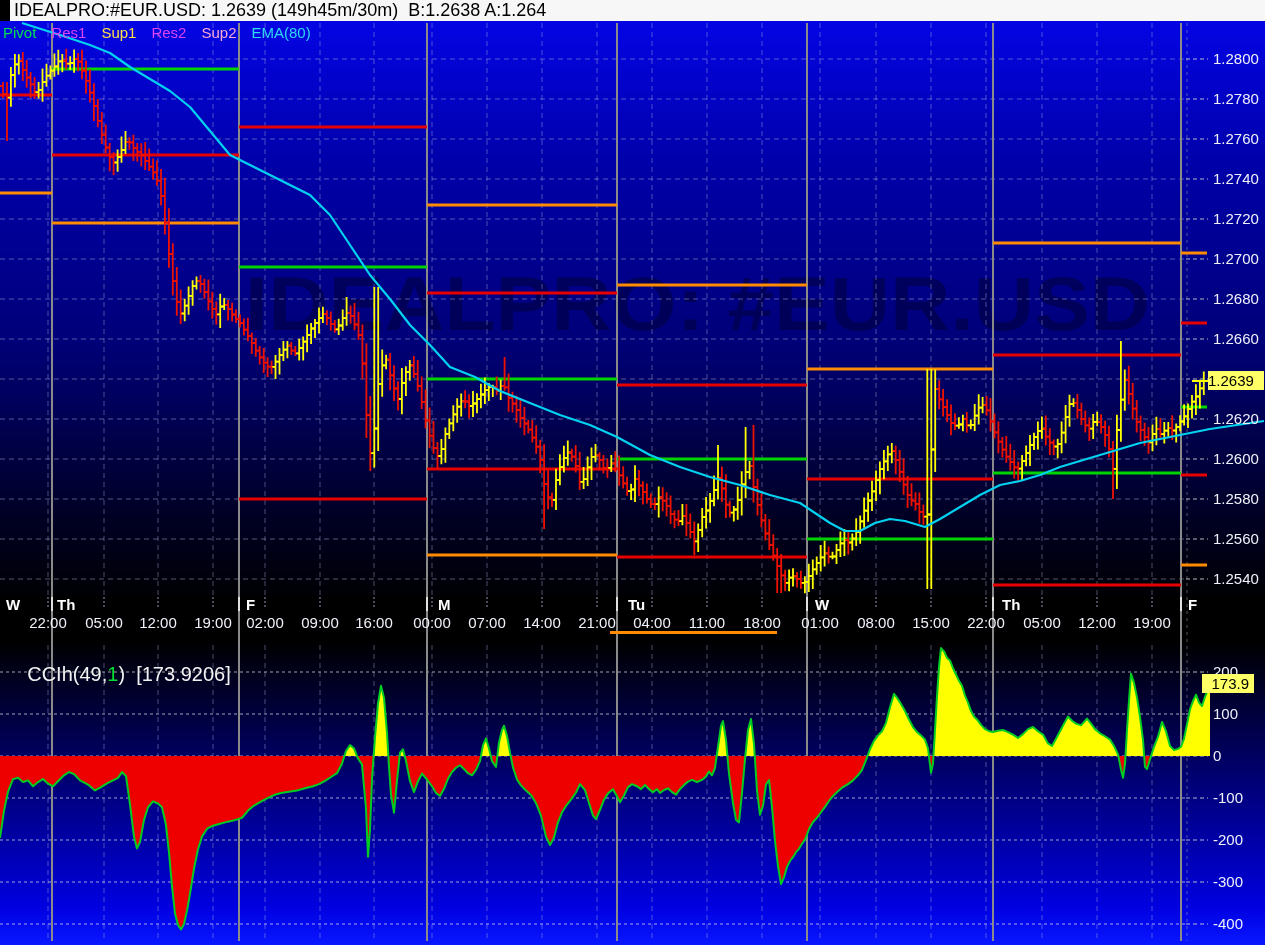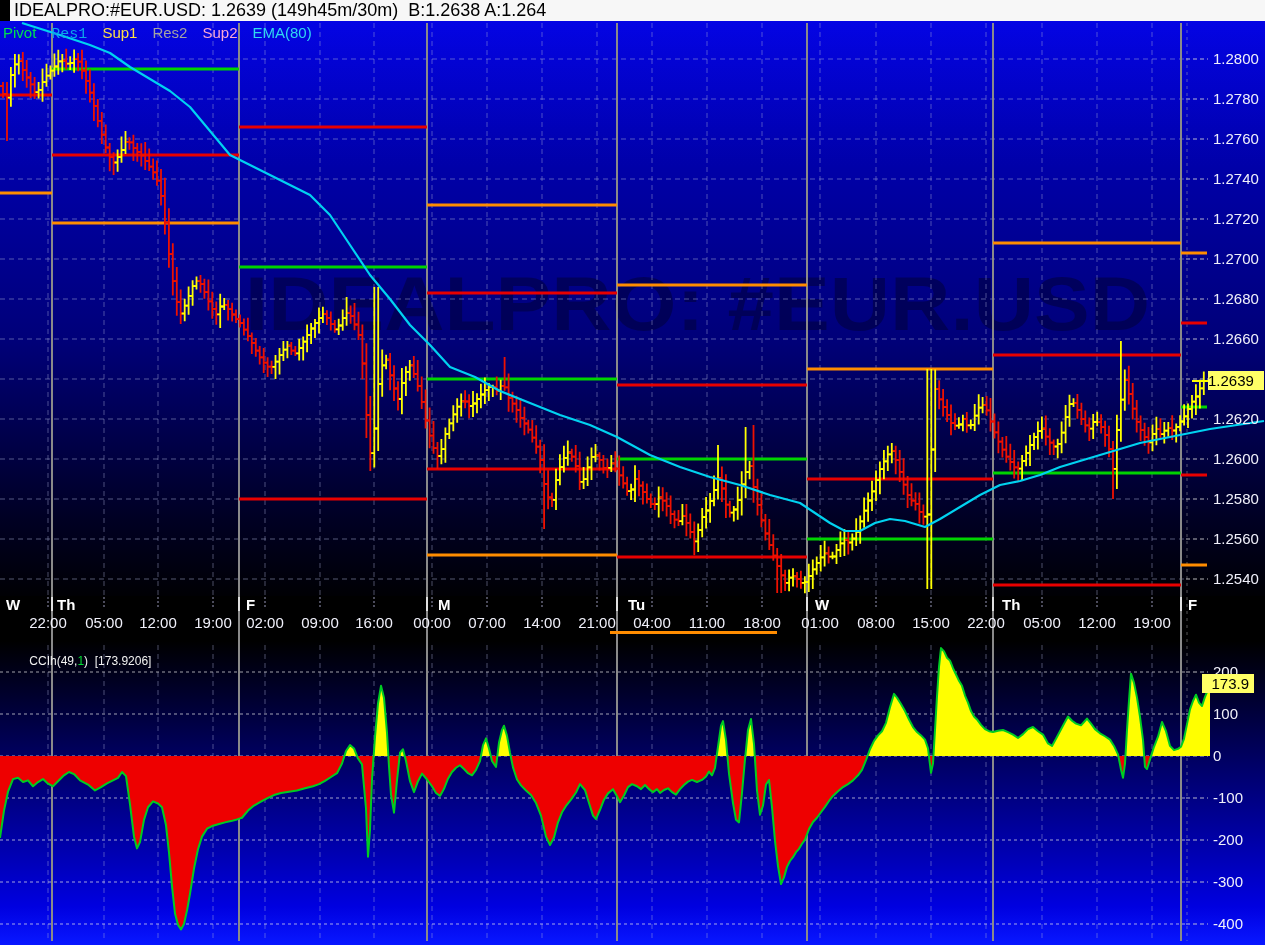--- a/index.html
+++ b/index.html
@@ -5,21 +5,21 @@
   html,body{margin:0;padding:0;background:#000;}
   #app{position:relative;width:1265px;height:945px;overflow:hidden;
        font-family:"Liberation Sans",sans-serif;background:#000;}
   #chart-svg{position:absolute;left:0;top:0;z-index:1;}
   .overlay{position:absolute;z-index:4;}
   #title-bar{left:10px;top:0;width:1265px;height:21px;background:#f7f7f7;color:#000;
              font-size:18px;font-weight:normal;line-height:20px;}
   #title-bar span{white-space:pre;padding-left:4px;}
   #legend{left:3px;top:24px;font-size:15px;white-space:pre;}
   #legend span{margin-right:15px;margin-top:24px;}
-  #cci-label{left:16px;top:640px;font-size:12px;color:#f2f2f2;white-space:pre;}
+  #cci-label{left:5px;top:640px;font-size:20px;color:#f2f2f2;white-space:pre;}
   .value-box{background:#ffff66;color:#000;font-size:15px;height:19px;line-height:19px;}
   #price-box{left:1208px;top:371px;width:56px;}
   #cci-box{left:1202px;top:674px;width:52px;text-align:right;padding-right:5px;box-sizing:border-box;}
 </style>
 </head>
 <body>
 
 <div id="app">
   <svg id="chart-svg" width="1265" height="945" viewBox="0 0 1265 945">
       <defs>
@@ -580,21 +580,21 @@
       <rect x="1185" y="23" width="80" height="573" fill="transparent" pointer-events="all"></rect>
       <rect x="0" y="596" width="1185" height="42" fill="transparent" pointer-events="all"></rect>
       <rect x="0" y="638" width="1185" height="303" fill="transparent" pointer-events="all"></rect>
       <rect x="1185" y="638" width="80" height="303" fill="transparent" pointer-events="all"></rect>
     </svg>
 
   <div id="title-bar" class="overlay">
     <span>IDEALPRO:#EUR.USD: 1.2639 (149h45m/30m)  B:1.2638 A:1.264</span>
   </div>
 
-  <div id="legend" class="overlay"><span style="color: rgb(0, 224, 80);">Pivot</span><span style="color: #0ea5e9; font-family: Liberation Mono, monospace;">Res1</span><span style="color: #fde047;">Sup1</span><span style="color: #a3a3a3;">Res2</span><span style="color: #f9a8d4;">Sup2</span><span style="color: rgb(48, 216, 240);">EMA(80)</span></div>
+  <div id="legend" class="overlay"><span style="color: rgb(0, 224, 80);">Pivot</span><span style="color: #d946ef;">Res1</span><span style="color: #fde047;">Sup1</span><span style="color: #d946ef;">Res2</span><span style="color: #f9a8d4;">Sup2</span><span style="color: rgb(48, 216, 240);">EMA(80)</span></div>
 
   <div id="cci-label" class="overlay">
     <span>CCIh(49,</span><span style="color:#00dd33">1</span><span>)  </span><span>[173.9206]</span>
   </div>
 
   <div id="price-box" class="overlay value-box" style="top: 371px;">1.2639</div>
 
   <div id="cci-box" class="overlay value-box" style="top: 674px;">173.9</div>
 </div>
 

